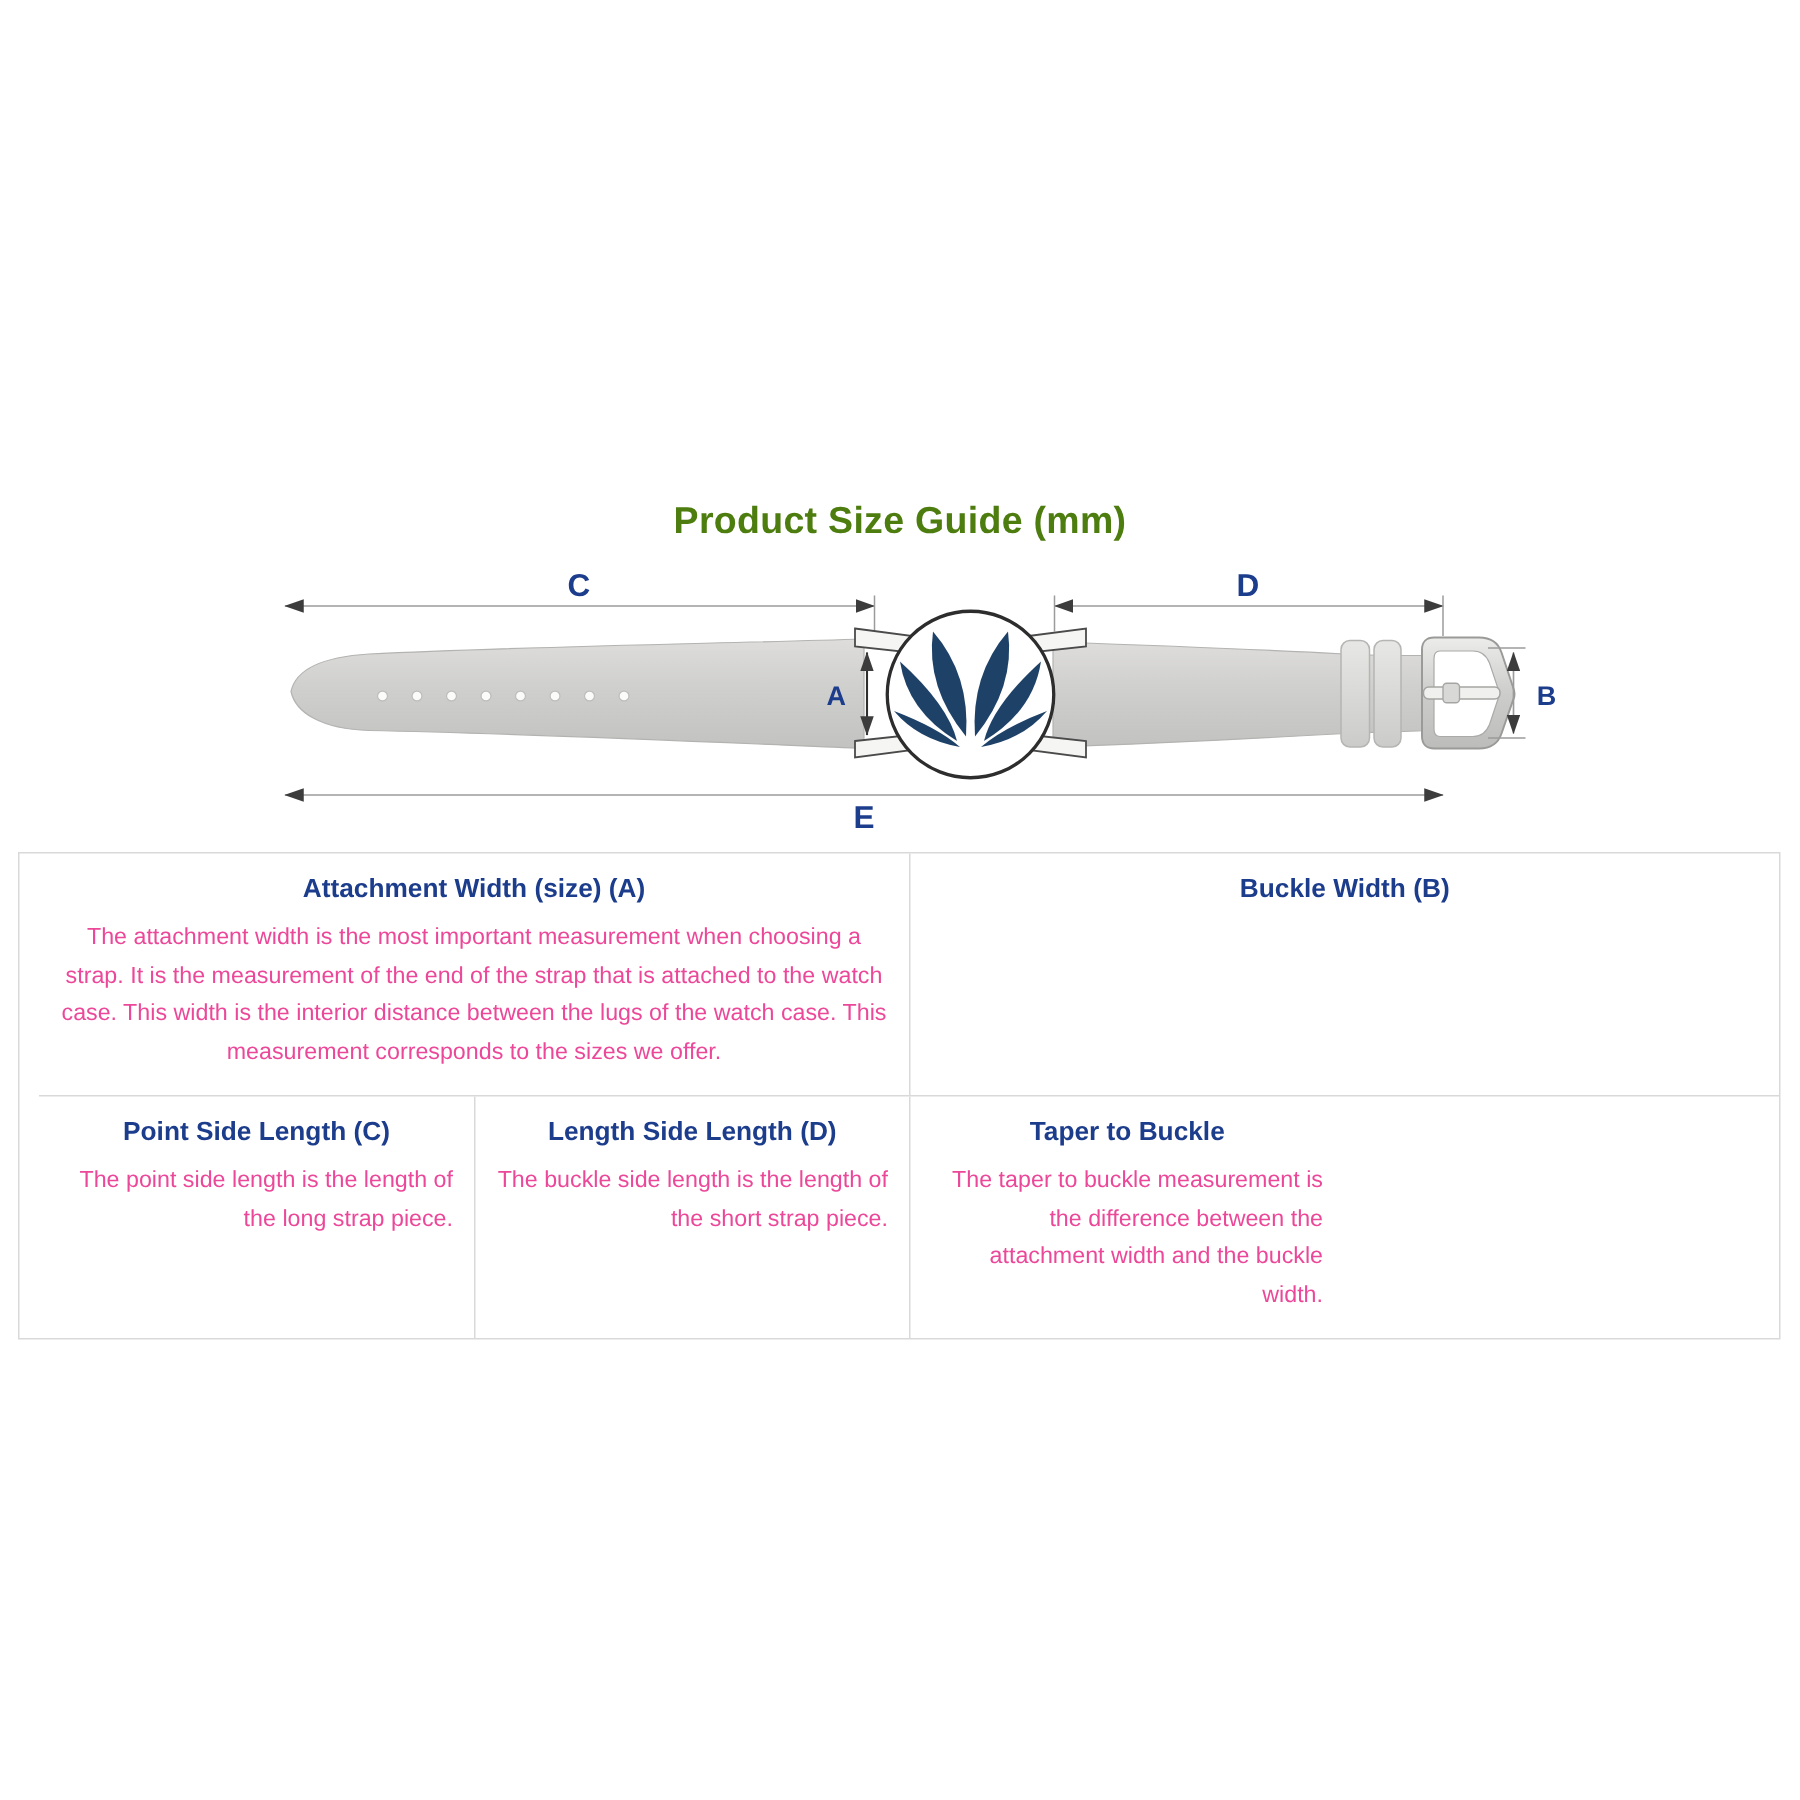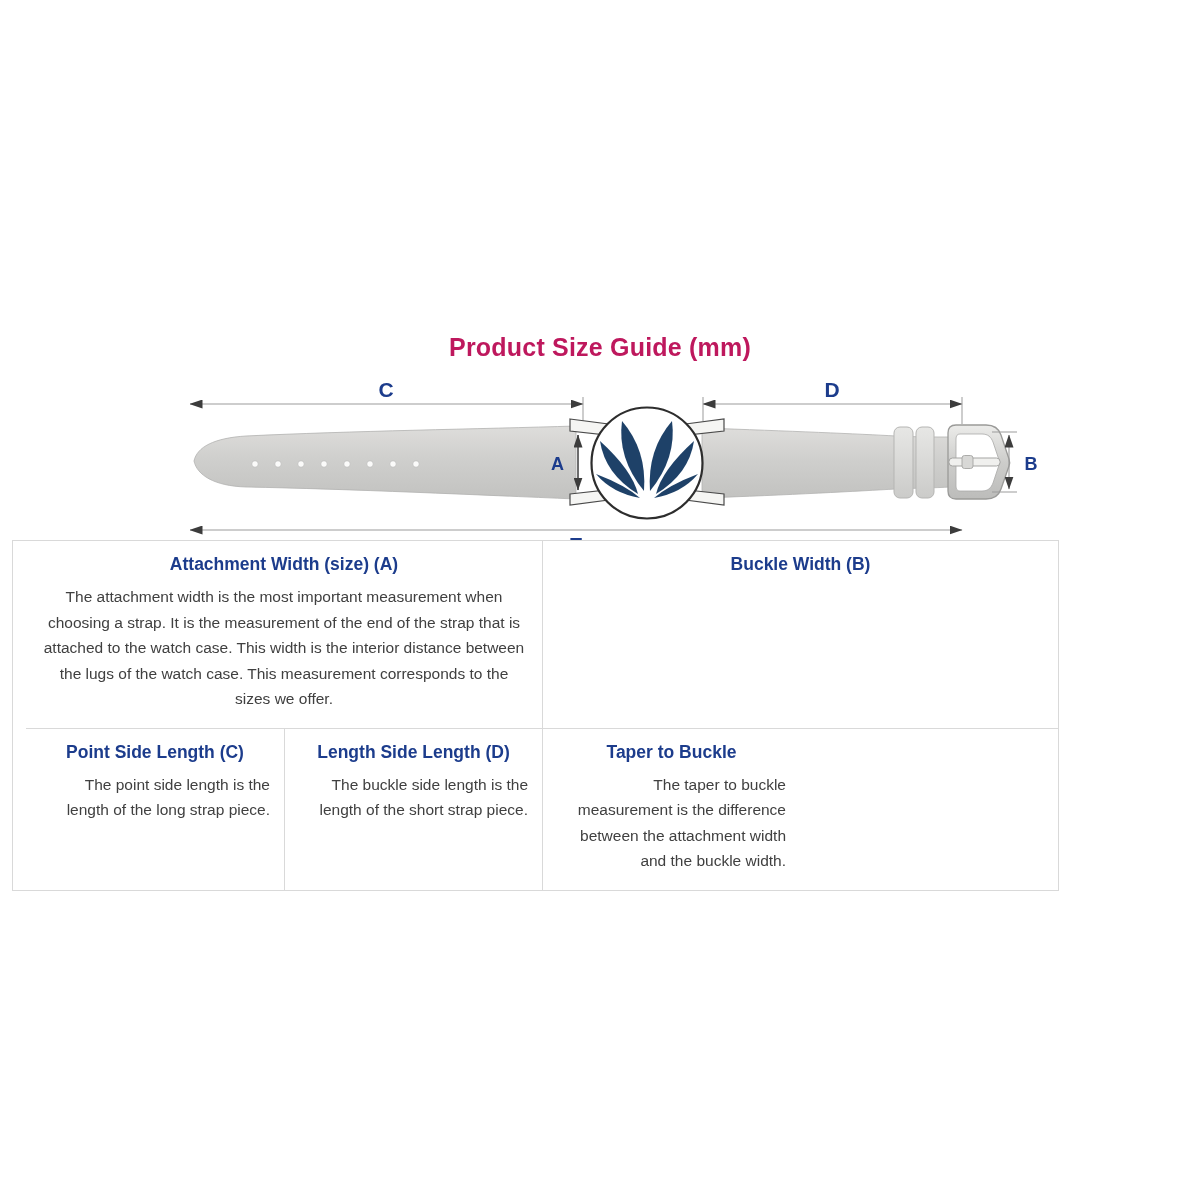--- a/index.html
+++ b/index.html
@@ -15,60 +15,60 @@
   }
   .page-title {
     position: absolute;
     top: 333px;
     left: 0;
     width: 100%;
     text-align: center;
     font-size: 25px;
     font-weight: 700;
     letter-spacing: 0.2px;
-    color: #be185d;
+    color: #4d7c0f;
   }
   .diagram {
     position: absolute;
     left: 150px;
     top: 375px;
     width: 910px;
     height: 190px;
   }
   .dim  { stroke: #9b9b9b; stroke-width: 1.1; }
   .ext  { stroke: #9b9b9b; stroke-width: 1;   }
   .dimA { stroke: #2f2f2f; stroke-width: 1.4; }
   .dlabel    { font: 700 21px "Liberation Sans", sans-serif; fill: #1c3c8c; }
   .dlabel-sm { font: 700 18px "Liberation Sans", sans-serif; fill: #1c3c8c; }
   .size-table {
     position: absolute;
     left: 12px;
-    top: 540px;
-    width: 1047px;
+    top: 568px;
+    width: 1175px;
     border: 1px solid #d9d9d9;
     background: #ffffff;
     padding-left: 13px;
   }
   .trow { display: grid; }
   .trow-2 { grid-template-columns: 1fr 1fr; border-bottom: 1px solid #d9d9d9; }
   .trow-4 { grid-template-columns: 1fr 1fr 1fr 1fr; }
   .tcell { padding: 13px 14px 16px; text-align: center; }
   .tcell + .tcell { border-left: 1px solid #d9d9d9; }
   .trow-2 .tcell { min-height: 146px; }
   .trow-4 .tcell { min-height: 144px; }
   .cell-heading {
     font-size: 17.5px;
     font-weight: 700;
     color: #1c3c8c;
     margin-bottom: 9px;
   }
   .cell-body {
     font-size: 15.5px;
     line-height: 25.5px;
-    color: #404040;
+    color: #ec4899;
     margin: 0 auto;
   }
   .trow-2 .cell-body { max-width: 560px; }
   .trow-4 .cell-body { max-width: 268px; text-align: right; }
 </style>
 </head>
 <body>
 
 <div class="page">
 

